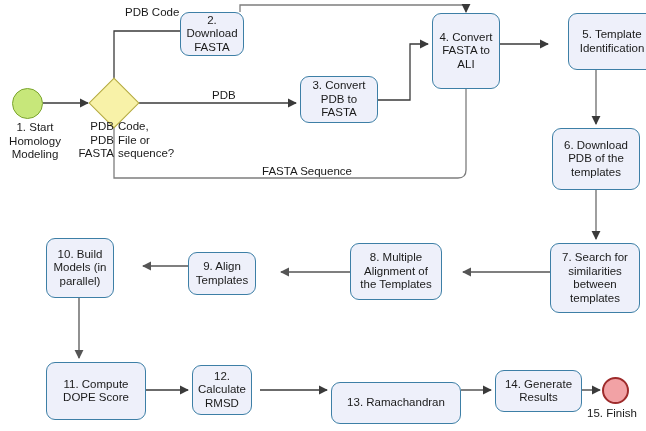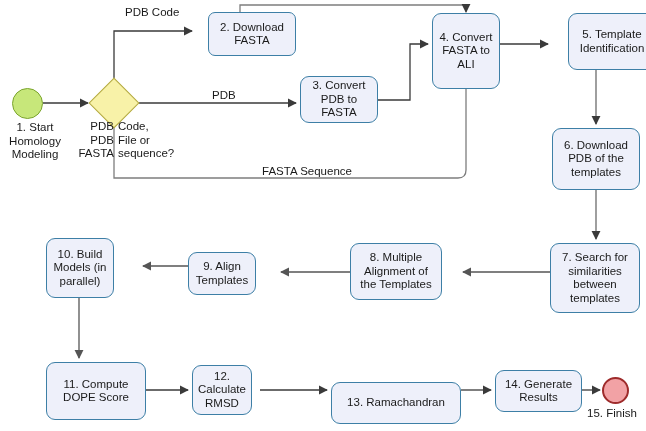--- a/index.html
+++ b/index.html
@@ -123,21 +123,21 @@
     </g>
   </svg>
 
   <div class="node-circle start-circle" style="left:12px; top:88px; width:31px; height:31px;"></div>
   <div class="free-label center" style="left:0px; top:121px; width:70px;">1. Start<br>Homology<br>Modeling</div>
 
   <div class="node-diamond" style="left:96px; top:85px; width:36px; height:36px;"></div>
   <div class="free-label right" style="left:58px; top:120px; width:56px;">PDB<br>PDB<br>FASTA</div>
   <div class="free-label left" style="left:118px; top:120px; width:80px;">Code,<br>File or<br>sequence?</div>
 
-  <div class="node-box" style="left:208px; top:12px; width:88px; height:44px;border-radius:7px;">2. Download<br>FASTA</div>
+  <div class="node-box" style="left:180px; top:12px; width:64px; height:44px;">2. Download<br>FASTA</div>
 
   <div class="node-box" style="left:300px; top:76px; width:78px; height:47px;">3. Convert<br>PDB to<br>FASTA</div>
 
   <div class="node-box" style="left:432px; top:13px; width:68px; height:76px;">4. Convert<br>FASTA to<br>ALI</div>
 
   <div class="node-box" style="left:568px; top:13px; width:88px; height:57px;">5. Template<br>Identification</div>
 
   <div class="node-box" style="left:552px; top:128px; width:88px; height:62px;">6. Download<br>PDB of the<br>templates</div>
 
   <div class="node-box" style="left:550px; top:243px; width:90px; height:70px;">7. Search for<br>similarities<br>between<br>templates</div>

